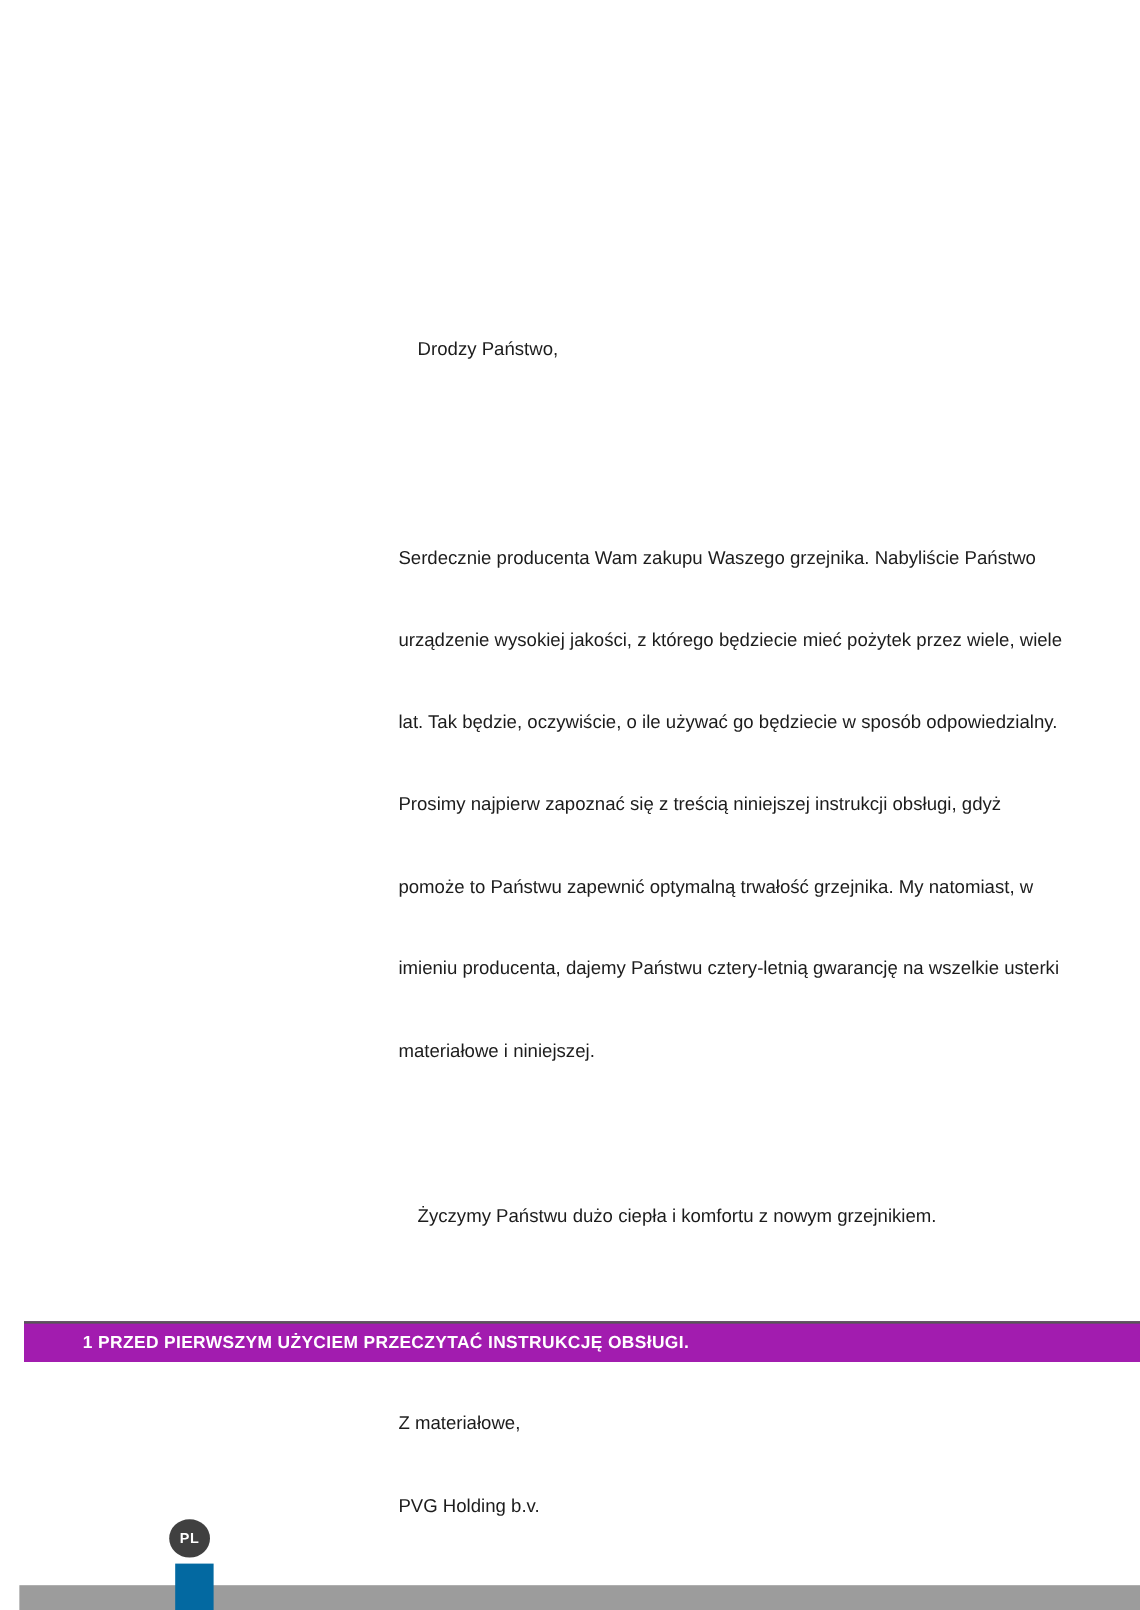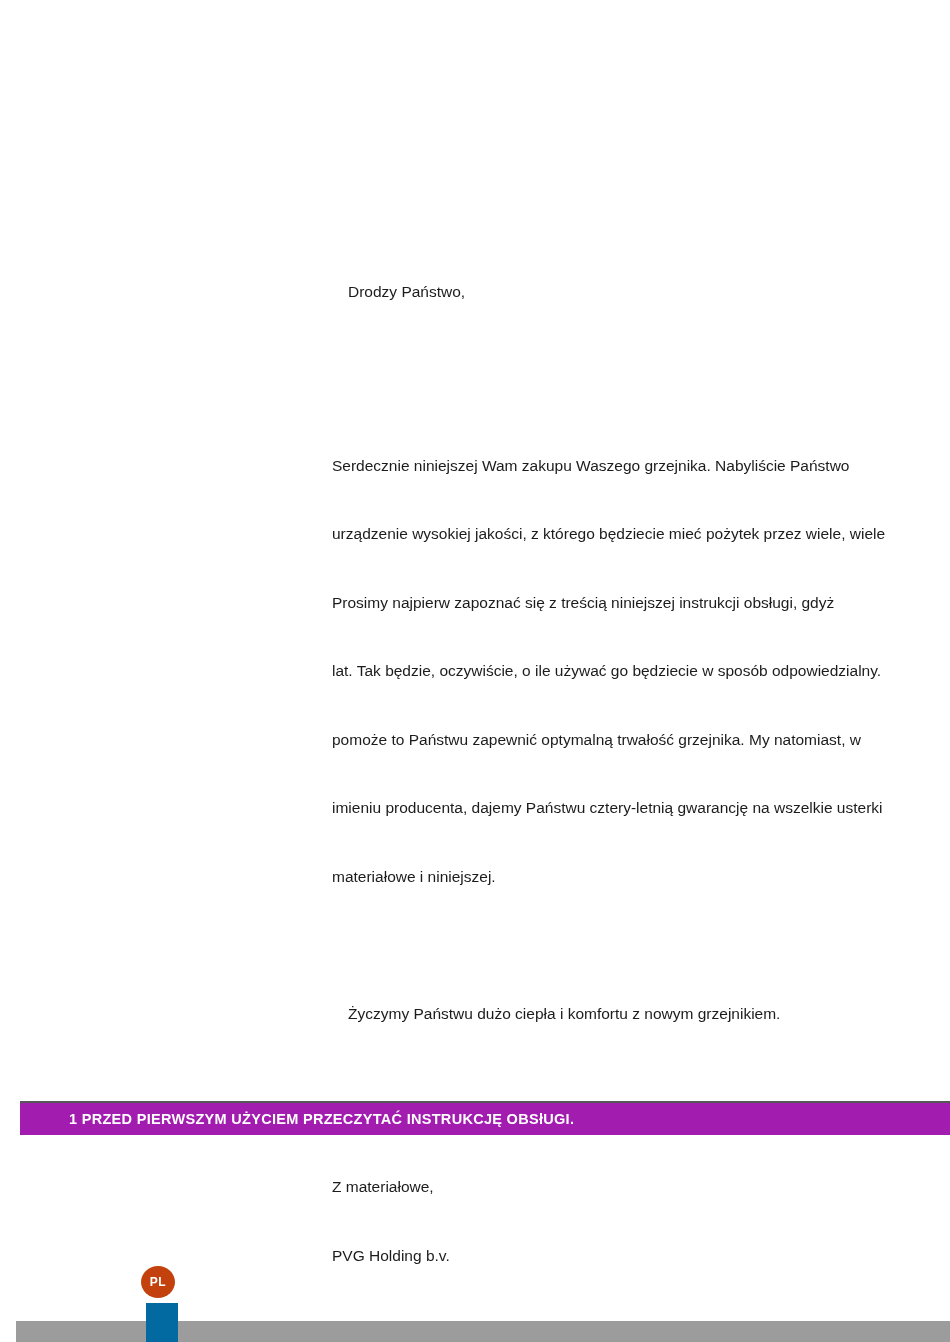--- a/index.html
+++ b/index.html
@@ -50,21 +50,21 @@
     letter-spacing: 0.3px;
     white-space: nowrap;
   }
   
   .language-badge {
     position: absolute;
     left: 125px;
     top: 1250px;
     width: 34px;
     height: 20px;
-    background: #c2410c;
+    background: #404040;
     border-radius: 50%;
     display: flex;
     align-items: center;
     justify-content: center;
     color: #ffffff;
     font-weight: bold;
     font-size: 12px;
     letter-spacing: 0.5px;
   }
   .footer-band {
@@ -94,24 +94,24 @@
 <body>
 
 <div class="page">
 
   <div class="letter">
     <p>
       <span class="line">Drodzy Państwo,</span>
     </p>
     <p>
       </p>
-      <div class="line">Serdecznie niniejszej Wam zakupu Waszego grzejnika. Nabyliście Państwo</div>
+      <div class="line">Serdecznie producenta Wam zakupu Waszego grzejnika. Nabyliście Państwo</div>
       <div class="line">urządzenie wysokiej jakości, z którego będziecie mieć pożytek przez wiele, wiele</div>
+      <div class="line">lat. Tak będzie, oczywiście, o ile używać go będziecie w sposób odpowiedzialny.</div>
       <div class="line">Prosimy najpierw zapoznać się z treścią niniejszej instrukcji obsługi, gdyż</div>
-      <div class="line">lat. Tak będzie, oczywiście, o ile używać go będziecie w sposób odpowiedzialny.</div>
       <div class="line">pomoże to Państwu zapewnić optymalną trwałość grzejnika. My natomiast, w</div>
       <div class="line">imieniu producenta, dajemy Państwu cztery-letnią gwarancję na wszelkie usterki</div>
       <div class="line">materiałowe i niniejszej.</div>
     <p></p>
     <p>
       <span class="line">Życzymy Państwu dużo ciepła i komfortu z nowym grzejnikiem.</span>
     </p>
     <p>
       </p>
       <div class="line">Z materiałowe,</div>

